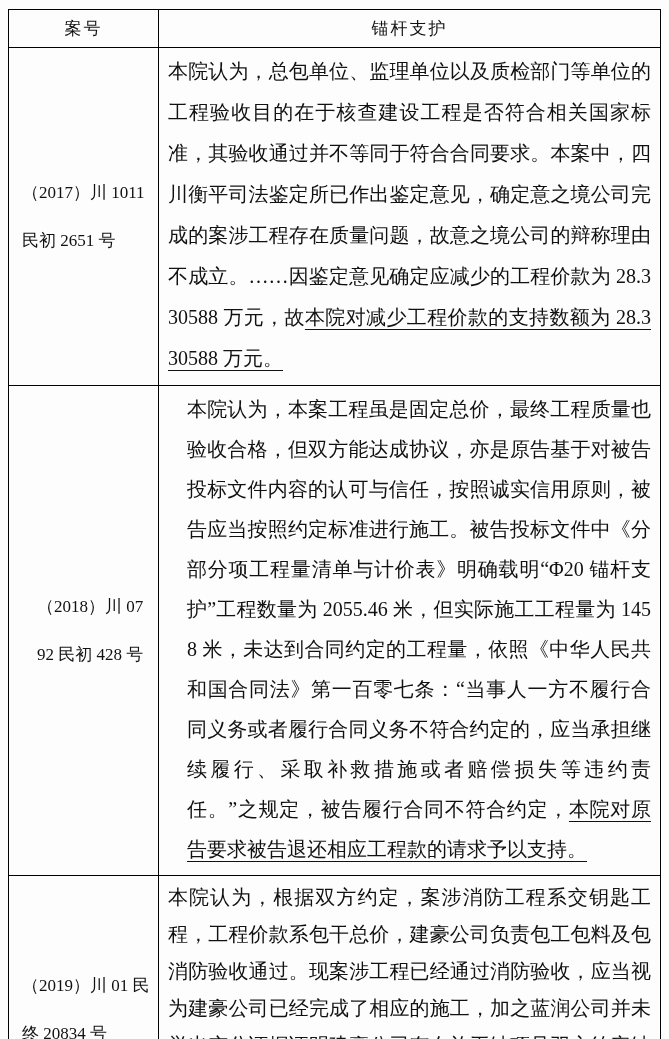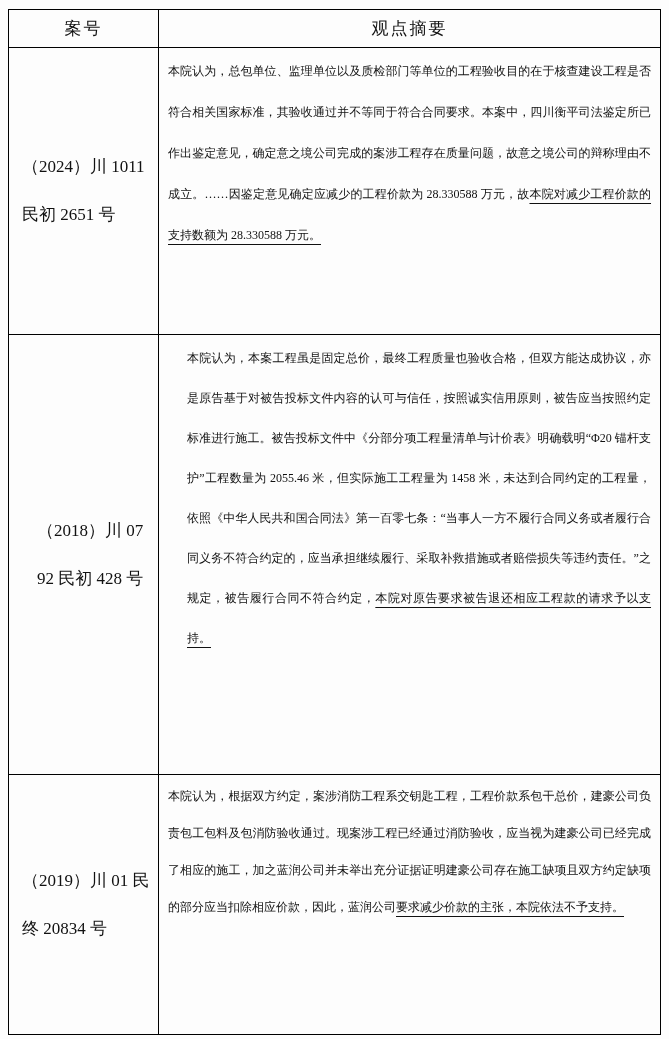--- a/index.html
+++ b/index.html
@@ -41,21 +41,21 @@
   td.case-cell {
     vertical-align: middle;
     font-size: 17px;
     line-height: 48px;
     text-align: left;
     padding: 4px 8px 4px 13px;
     word-break: break-all;
   }
   td.summary-cell {
     vertical-align: top;
-    font-size: 12px;
+    font-size: 20px;
     text-align: justify;
     text-align-last: left;
     padding: 3px 9px 6px 9px;
     word-break: break-all;
   }
   tr.r1 td { height: 287px; }
   tr.r2 td { height: 440px; padding-left: 28px; }
   tr.r3 td { height: 260px; }
   tr.r1 td.summary-cell { line-height: 41px; }
   tr.r2 td.summary-cell { line-height: 40px; }
@@ -71,26 +71,26 @@
 
 <div class="page">
   <table class="case-table">
     <colgroup>
       <col class="col-case">
       <col class="col-summary">
     </colgroup>
     <thead>
       <tr>
         <th>案号</th>
-        <th>观点摘要</th>
+        <th>锚杆支护</th>
       </tr>
     </thead>
     <tbody>
       <tr class="r1">
-        <td class="case-cell">（2024）川 1011 民初 2651 号</td>
+        <td class="case-cell">（2017）川 1011 民初 2651 号</td>
         <td class="summary-cell"><span>本院认为，总包单位、监理单位以及质检部门等单位的工程验收目的在于核查建设工程是否符合相关国家标准，其验收通过并不等同于符合合同要求。本案中，四川衡平司法鉴定所已作出鉴定意见，确定意之境公司完成的案涉工程存在质量问题，故意之境公司的辩称理由不成立。……因鉴定意见确定应减少的工程价款为 28.330588 万元，故</span><span class="ul">本院对减少工程价款的支持数额为 28.330588 万元。</span></td>
       </tr>
       <tr class="r2">
         <td class="case-cell">（2018）川 0792 民初 428 号</td>
         <td class="summary-cell"><span>本院认为，本案工程虽是固定总价，最终工程质量也验收合格，但双方能达成协议，亦是原告基于对被告投标文件内容的认可与信任，按照诚实信用原则，被告应当按照约定标准进行施工。被告投标文件中《分部分项工程量清单与计价表》明确载明“Φ20 锚杆支护”工程数量为 2055.46 米，但实际施工工程量为 1458 米，未达到合同约定的工程量，依照《中华人民共和国合同法》第一百零七条：“当事人一方不履行合同义务或者履行合同义务不符合约定的，应当承担继续履行、采取补救措施或者赔偿损失等违约责任。”之规定，被告履行合同不符合约定，</span><span class="ul">本院对原告要求被告退还相应工程款的请求予以支持。</span></td>
       </tr>
       <tr class="r3">
         <td class="case-cell">（2019）川 01 民终 20834 号</td>
         <td class="summary-cell"><span>本院认为，根据双方约定，案涉消防工程系交钥匙工程，工程价款系包干总价，建豪公司负责包工包料及包消防验收通过。现案涉工程已经通过消防验收，应当视为建豪公司已经完成了相应的施工，加之蓝润公司并未举出充分证据证明建豪公司存在施工缺项且双方约定缺项的部分应当扣除相应价款，因此，蓝润公司</span><span class="ul">要求减少价款的主张，本院依法不予支持。</span></td>
       </tr>

